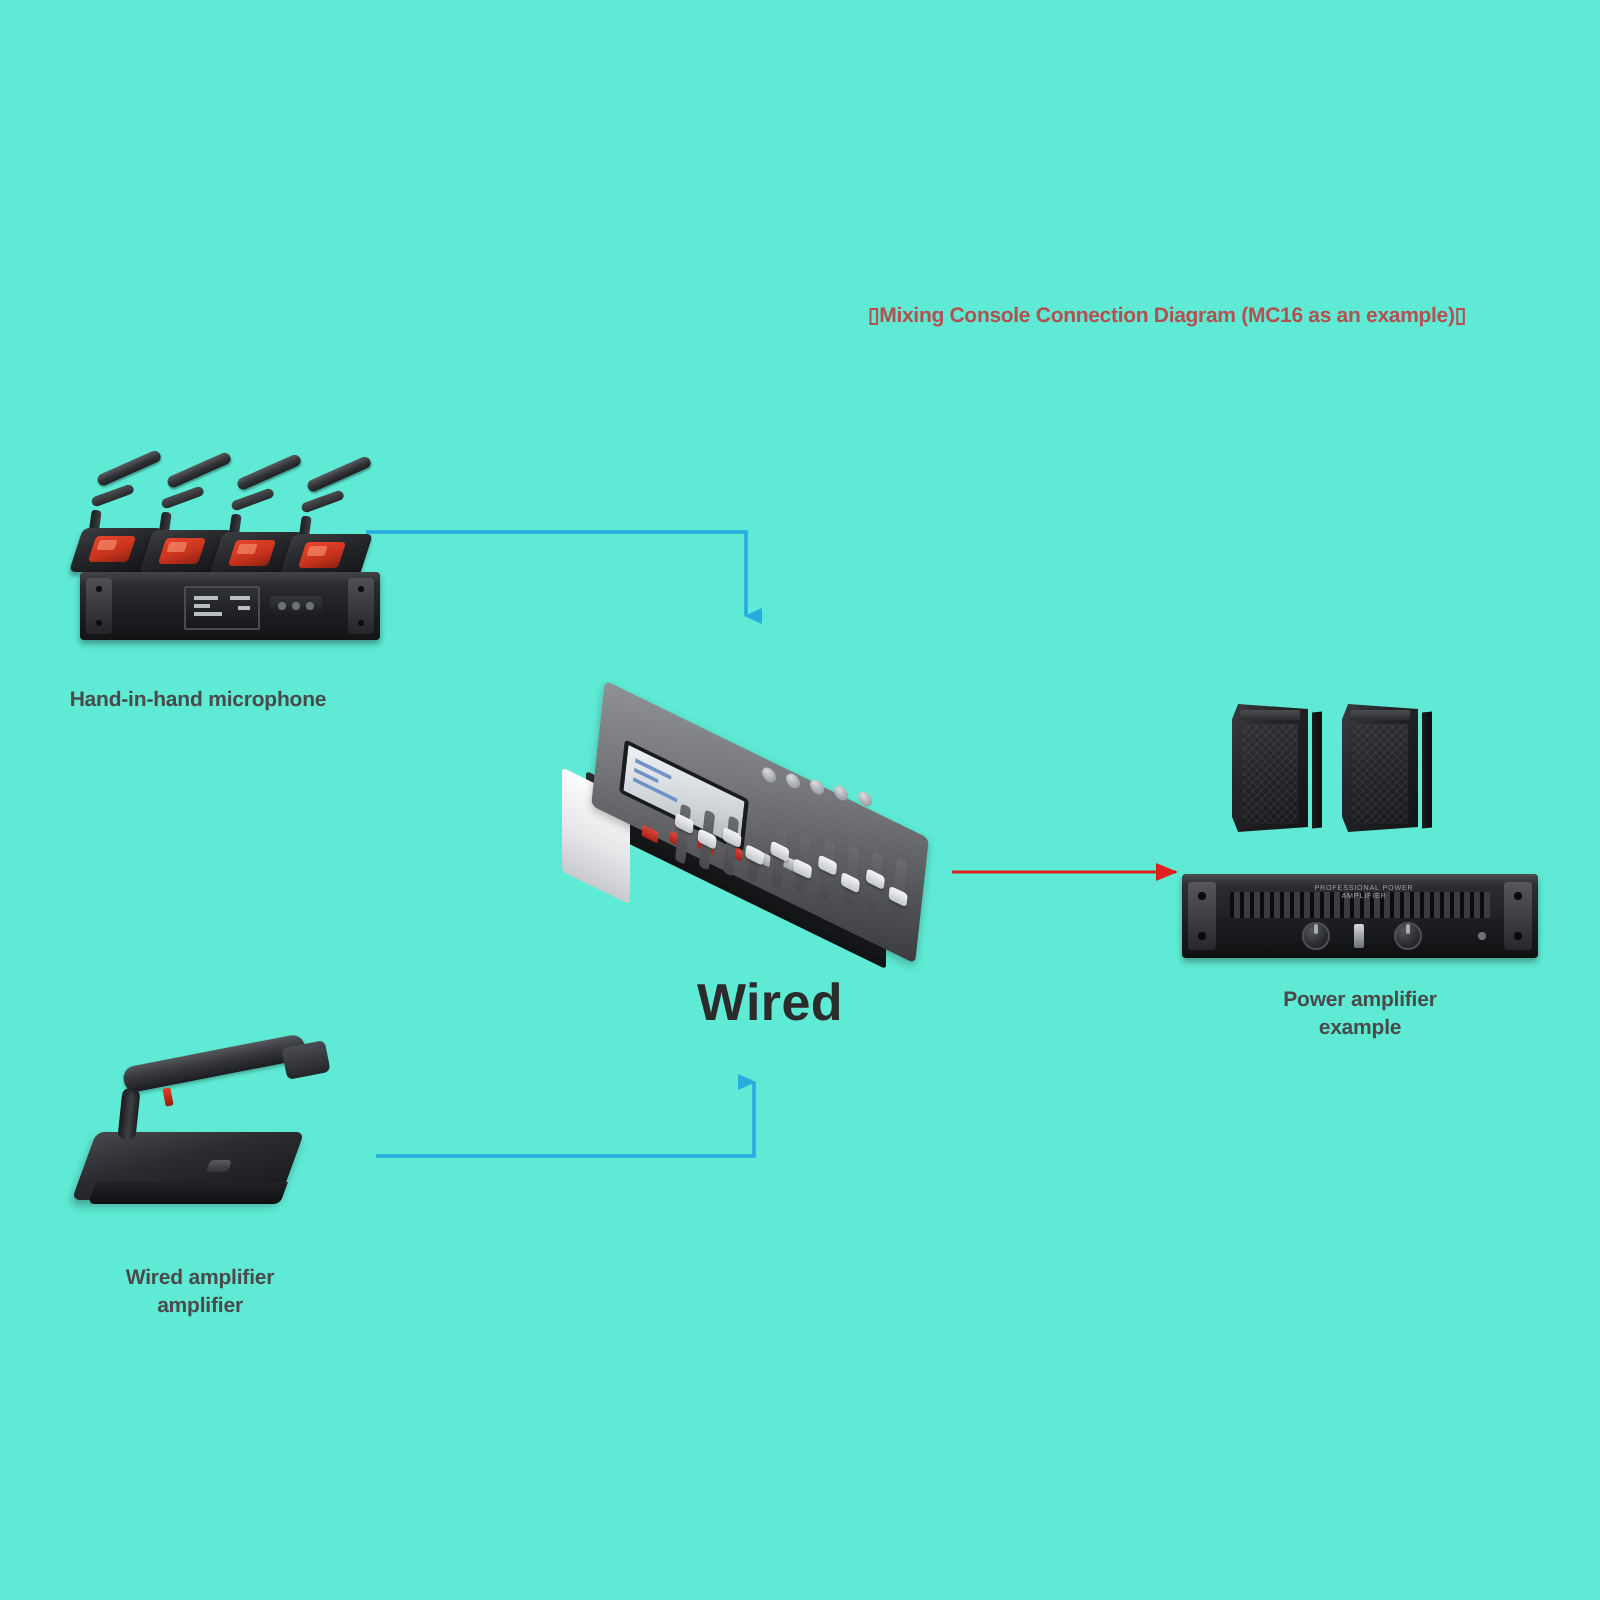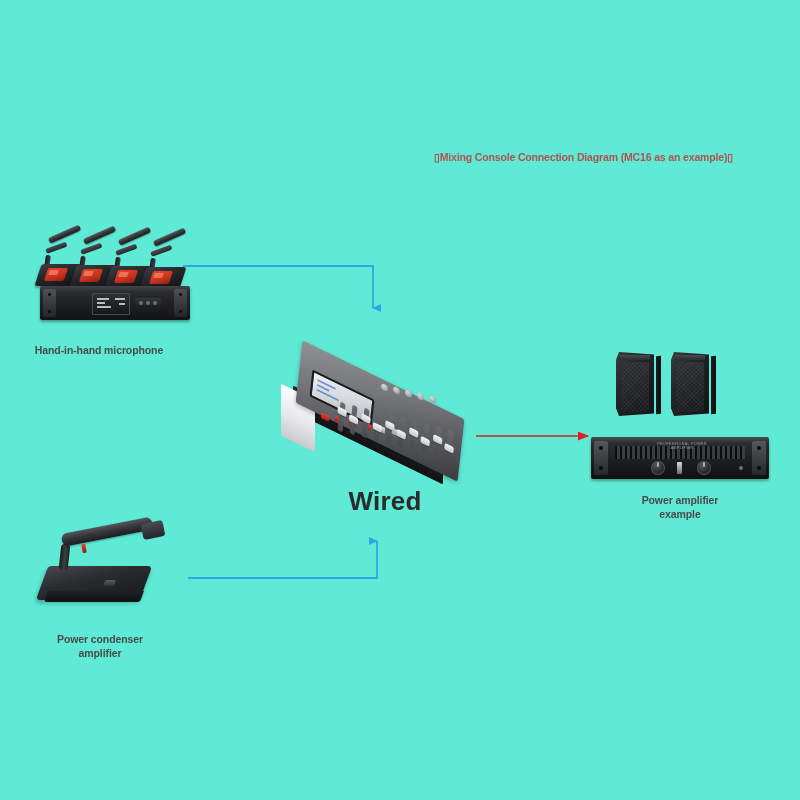--- a/index.html
+++ b/index.html
@@ -538,21 +538,21 @@
     <div id="cond-base"></div>
     <div id="cond-base-front"></div>
     <div id="cond-btn"></div>
     <div id="cond-neck"></div>
     <div id="cond-boom"></div>
     <div id="cond-capsule"></div>
     <div id="cond-led"></div>
   </div>
 
   <div class="caption" id="caption-condenser">
-    <div>Power condenser</div>
+    <div>Wired amplifier</div>
     <div>amplifier</div>
   </div>
 
   <div class="device" id="dev-mixer">
     <div id="mixer-underside"></div>
     <div id="mixer-side"></div>
     <div id="mixer-top"></div>
 
     <div id="mixer-screen">
       <div class="line l1"></div>

